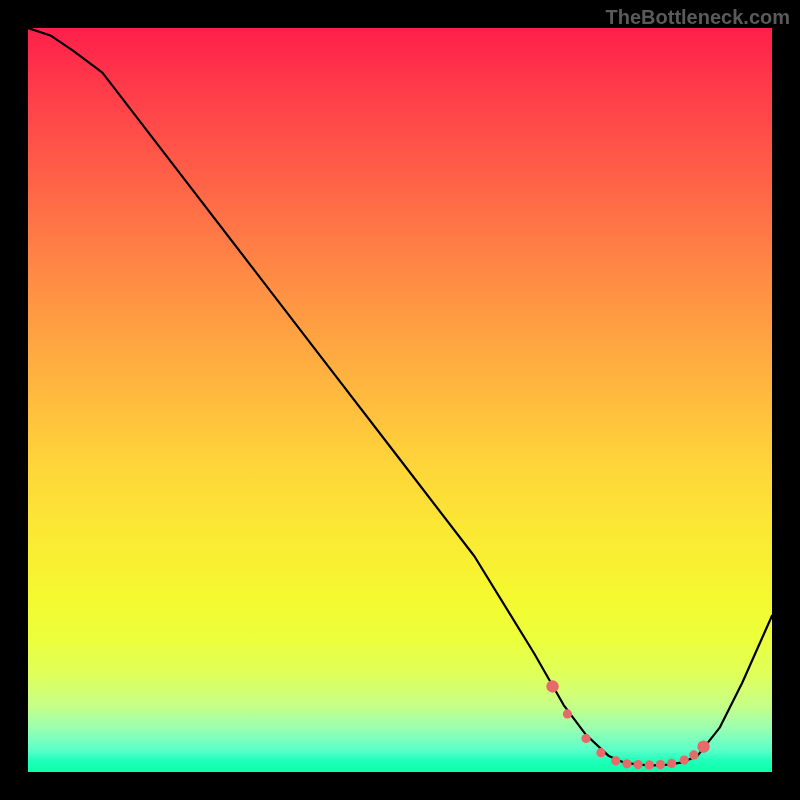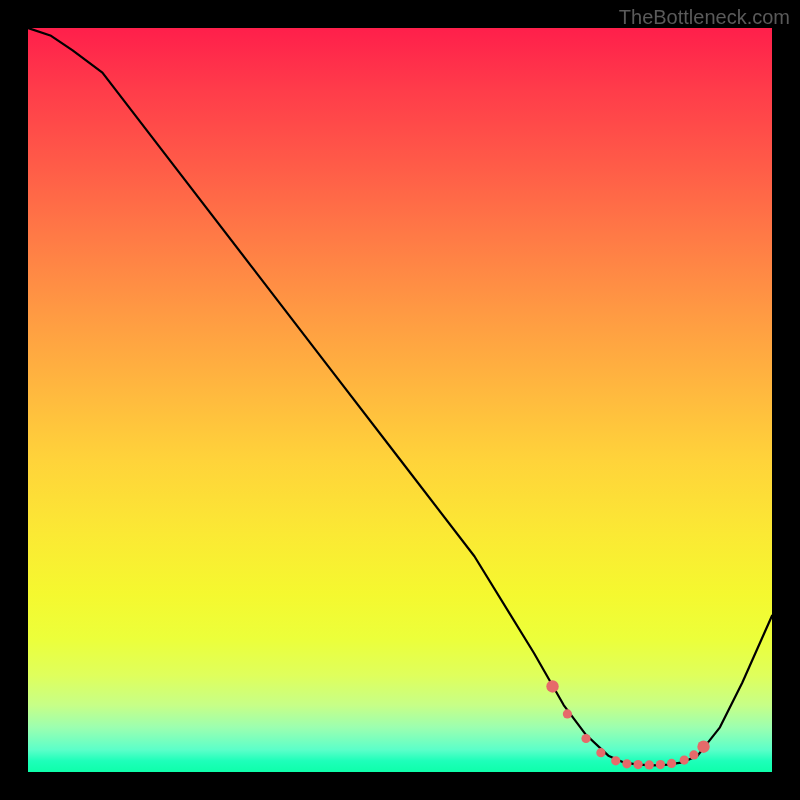--- a/index.html
+++ b/index.html
@@ -9,21 +9,21 @@
     background: #000;
     position: relative;
     font-family: Arial, sans-serif;
   }
   .watermark {
     position: absolute;
     top: 6px;
     right: 10px;
     color: #5a5a5a;
     font-size: 20px;
-    font-weight: 400;
+    font-weight: 700;
     z-index: 10;
   }
   .plot-area {
     position: absolute;
     left: 28px;
     top: 28px;
     width: 744px;
     height: 744px;
     overflow: hidden;
   }

